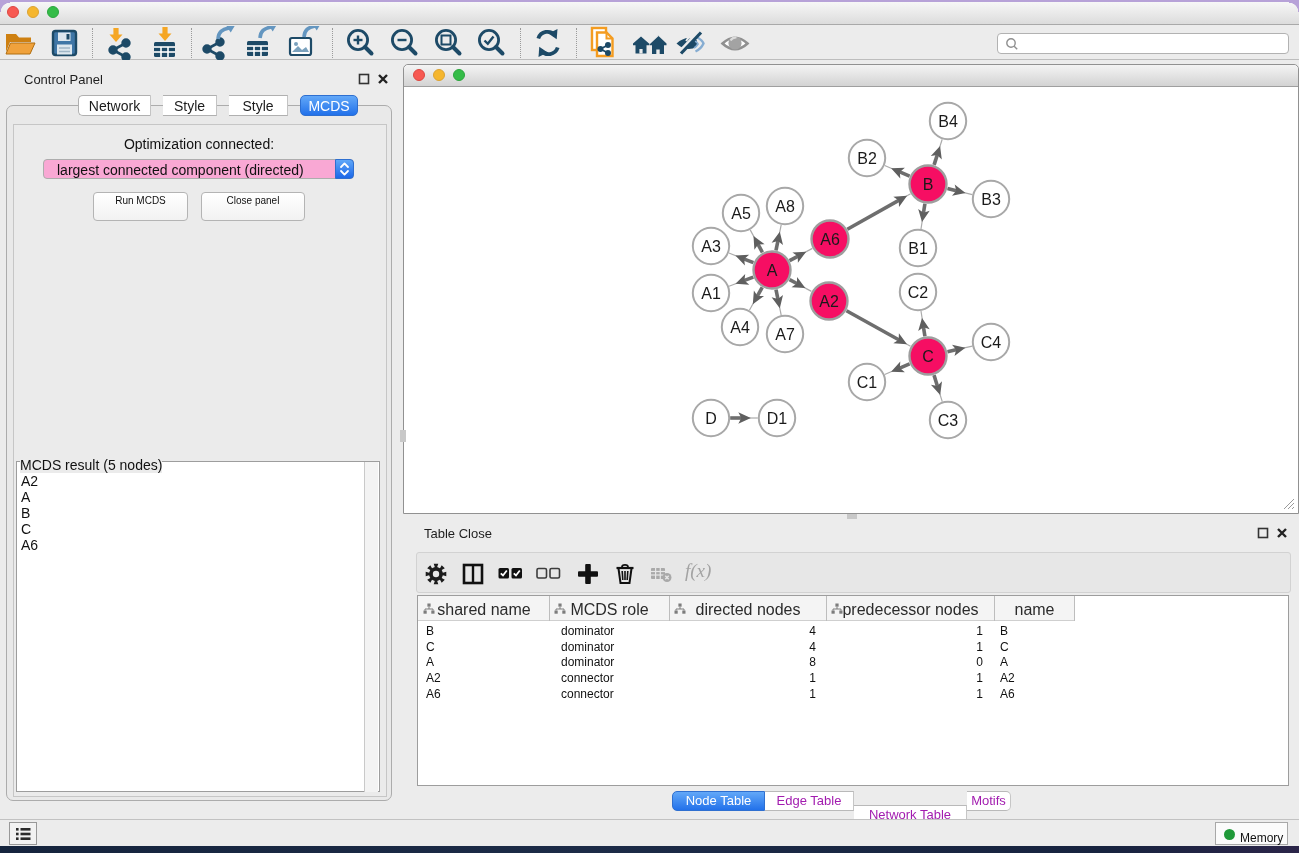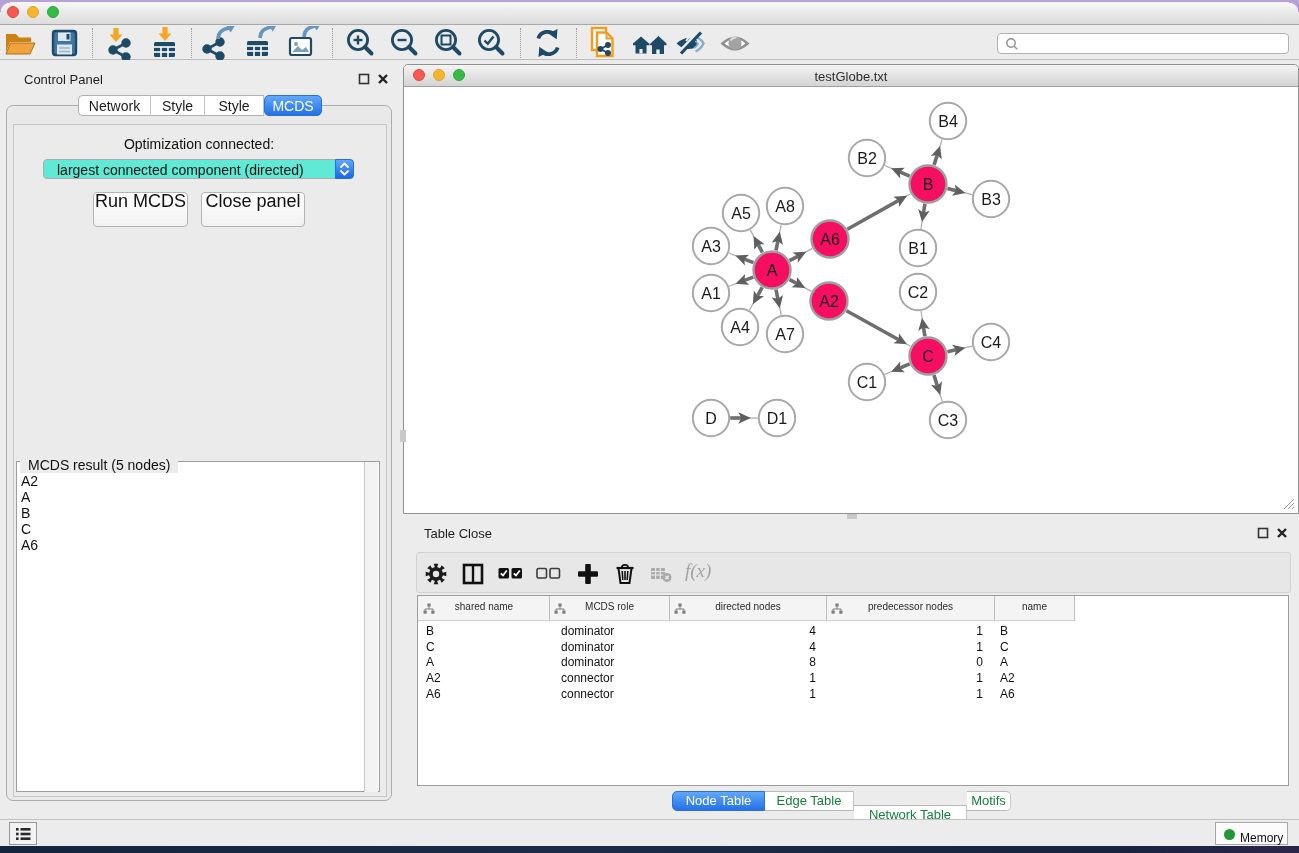--- a/index.html
+++ b/index.html
@@ -17,52 +17,52 @@
 
 #toolbar { position:absolute; left:0; top:23px; width:1299px; height:35px; background:#ececec; border-bottom:1px solid #bdbdbd; }
 .tsep { position:absolute; top:3px; height:30px; width:0; border-left:1px dotted #9a9a9a; }
 .ticon { position:absolute; top:2px; }
 #search { position:absolute; left:997px; top:8px; width:292px; height:21px; background:#fff; border:1px solid #b2b2b2; border-radius:4px; }
 
 #cp-title { position:absolute; left:24px; top:70px; font-size:13px; color:#1e1e1e; }
 .wicon { position:absolute; }
 #cp-outer { position:absolute; left:6px; top:103px; width:386px; height:696px; background:#e9e9e9; border:1px solid #acacac; border-radius:7px; }
 #cp-inner { position:absolute; left:13px; top:122px; width:374px; height:673px; border:1px solid #c6c6c6; background:#ebebeb; }
-.seg { position:absolute; top:93px; height:21px; display:flex; }
+.seg { position:absolute; top:93px; height:21px; display:flex;gap:12px; }
 .seg .tab { height:21px; line-height:20px; font-size:14px; color:#1b1b1b; background:#fff; border-top:1px solid #b0b0b0; border-bottom:1px solid #b0b0b0; border-right:1px solid #c4c4c4; text-align:center; }
 .seg .tab.first { border-left:1px solid #b0b0b0; border-radius:5px 0 0 5px; }
 .seg .tab.sel { background:linear-gradient(#62a8f8,#2271ea); color:#fff; border:1px solid #2e6fd0; border-radius:5px; }
 #opt-label { position:absolute; left:6px; top:134px; width:386px; text-align:center; font-size:14px; color:#111; }
-#dropdown { position:absolute; left:43px; top:157px; width:311px; height:20px; background:#5eead4; border:1px solid #adadad; border-radius:4px; }
+#dropdown { position:absolute; left:43px; top:157px; width:311px; height:20px; background:#f9a8d4; border:1px solid #adadad; border-radius:4px; }
 #dropdown .txt { position:absolute; left:13px; top:2px; font-size:14px; color:#111; }
 #dropdown .step { position:absolute; right:-1px; top:-1px; width:19px; height:20px; border-radius:0 4px 4px 0; background:linear-gradient(#5fa7f8,#1c67e8); border:1px solid #2e6fd0; }
-.btn { position:absolute; height:35px; background:linear-gradient(#ffffff,#f2f2f2); border:1px solid #b4b4b4; border-radius:4px; font-size:18px; color:#111; text-align:center; line-height:16px; }
+.btn { position:absolute; height:29px; background:linear-gradient(#ffffff,#f2f2f2); border:1px solid #b4b4b4; border-radius:4px; font-size:10px; color:#111; text-align:center; line-height:16px; }
 
 #mcds-box { position:absolute; left:16px; top:459px; width:364px; height:331px; background:#fff; border:1px solid #9d9d9d; }
-#mcds-legend { position:absolute; left:20px; top:455px; background:#ebebeb; padding:0 8px; font-size:14px; color:#111; }
+#mcds-legend { position:absolute; left:20px; top:455px; background:#ebebeb; padding:0 0; font-size:14px; color:#111; }
 #mcds-list { position:absolute; left:21px; top:471px; font-size:14px; color:#111; line-height:16px; }
 #mcds-scroll { position:absolute; left:364px; top:460px; width:14px; height:330px; background:#f3f3f3; border-left:1px solid #c9c9c9; }
 
 #net { position:absolute; left:403px; top:62px; width:896px; height:450px; background:#fff; border:1px solid #919191; border-radius:5px 5px 0 0; }
 #net-title { position:absolute; left:0; top:0; width:894px; height:22px; background:linear-gradient(#f4f4f4,#d3d3d3); border-bottom:1px solid #9f9f9f; border-radius:5px 5px 0 0; }
 #net-title .t1 { left:9px; background:#f75952; border:0.5px solid #dd4741; }
 #net-title .t2 { left:29px; background:#f5b62e; border:0.5px solid #dca332; }
 #net-title .t3 { left:49px; background:#35bc48; border:0.5px solid #2ca63e; }
 #net-title .txt { position:absolute; left:0; top:4px; width:100%; text-align:center; font-size:13px; color:#2e2e2e; }
 
 #tp-title { position:absolute; left:424px; top:524px; font-size:13px; color:#1e1e1e; }
 #tp-toolbar { position:absolute; left:416px; top:550px; width:875px; height:41px; background:#e7e7e7; border:1px solid #d2d2d2; border-radius:3px; }
 #tbl { position:absolute; left:417px; top:593px; width:872px; height:191px; background:#fff; border:1px solid #9d9d9d; }
 #tbl-hdr { position:absolute; left:0; top:0; width:657px; height:25px; background:#f4f4f4; border-bottom:1px solid #cfcfcf; }
 .hcell { position:absolute; top:0; height:25px; border-right:1px solid #bdbdbd; }
-.hcell span { position:absolute; top:5px; width:100%; text-align:center; font-size:10px; color:#2b2b2b; }
+.hcell span { position:absolute; top:5px; width:100%; text-align:center; font-size:16px; color:#2b2b2b; }
 .hicon { position:absolute; top:7px; left:4px; }
 .trow { position:absolute; font-size:12px; color:#111; height:16px; line-height:16px; }
 
-.btab { position:absolute; top:789px; height:20px; line-height:18px; font-size:13px; text-align:center; color:#15803d; background:#fff; border-top:1px solid #b9b9b9; border-bottom:1px solid #b9b9b9; border-right:1px solid #c6c6c6; }
+.btab { position:absolute; top:789px; height:20px; line-height:18px; font-size:13px; text-align:center; color:#a21caf; background:#fff; border-top:1px solid #b9b9b9; border-bottom:1px solid #b9b9b9; border-right:1px solid #c6c6c6; }
 
 #statusbar { position:absolute; left:0; top:817px; width:1299px; height:27px; background:#ececec; border-top:1px solid #c2c2c2; }
 #memory { position:absolute; left:1215px; top:820px; width:73px; height:23px; background:#fbfbfb; border:1px solid #a8a8a8; font-size:12px; color:#111; }
 #memory .dot { position:absolute; left:8px; top:6px; width:11px; height:11px; border-radius:50%; background:#1f9939; }
 #memory .txt { position:absolute; left:24px; top:8px; }
 #listbtn { position:absolute; left:9px; top:820px; width:28px; height:23px; background:#f2f2f2; border:1px solid #989898; }
 .corner { position:absolute; top:2px; width:10px; height:10px; }
 </style></head>
 <body>
 <div id="app">
@@ -249,21 +249,20 @@
   <div id="mcds-box"></div>
   <div id="mcds-scroll"></div>
   <div id="mcds-legend">MCDS result (5 nodes)</div>
   <div id="mcds-list">A2<br>A<br>B<br>C<br>A6</div>
 
   <div id="net">
     <div id="net-title">
       <div class="tl t1"></div>
         <div class="tl t2"></div>
         <div class="tl t3"></div>
-      <div class="txt">testGlobe.txt</div>
     </div>
     <svg id="graph" style="position:absolute;left:1px;top:22px" width="894" height="427" viewBox="404 86 894 427" font-family="Liberation Sans, sans-serif">
 <line x1="761.4" y1="251.4" x2="749.2" y2="228.9" stroke="#ababab" stroke-width="1.2"></line>
 <line x1="761.4" y1="251.4" x2="756.1" y2="241.6" stroke="#6e6e6e" stroke-width="3.6"></line>
 <polygon points="752.5,235.0 763.6,243.2 757.1,243.4 753.4,248.8" fill="#5f5f5f"></polygon>
 <line x1="775.0" y1="249.4" x2="780.2" y2="223.8" stroke="#ababab" stroke-width="1.2"></line>
 <line x1="775.0" y1="249.4" x2="777.3" y2="238.0" stroke="#6e6e6e" stroke-width="3.6"></line>
 <polygon points="778.8,230.7 782.0,244.1 776.9,240.0 770.6,241.8" fill="#5f5f5f"></polygon>
 <line x1="752.4" y1="261.7" x2="727.9" y2="252.0" stroke="#ababab" stroke-width="1.2"></line>
 <line x1="752.4" y1="261.7" x2="741.4" y2="257.3" stroke="#6e6e6e" stroke-width="3.6"></line>

